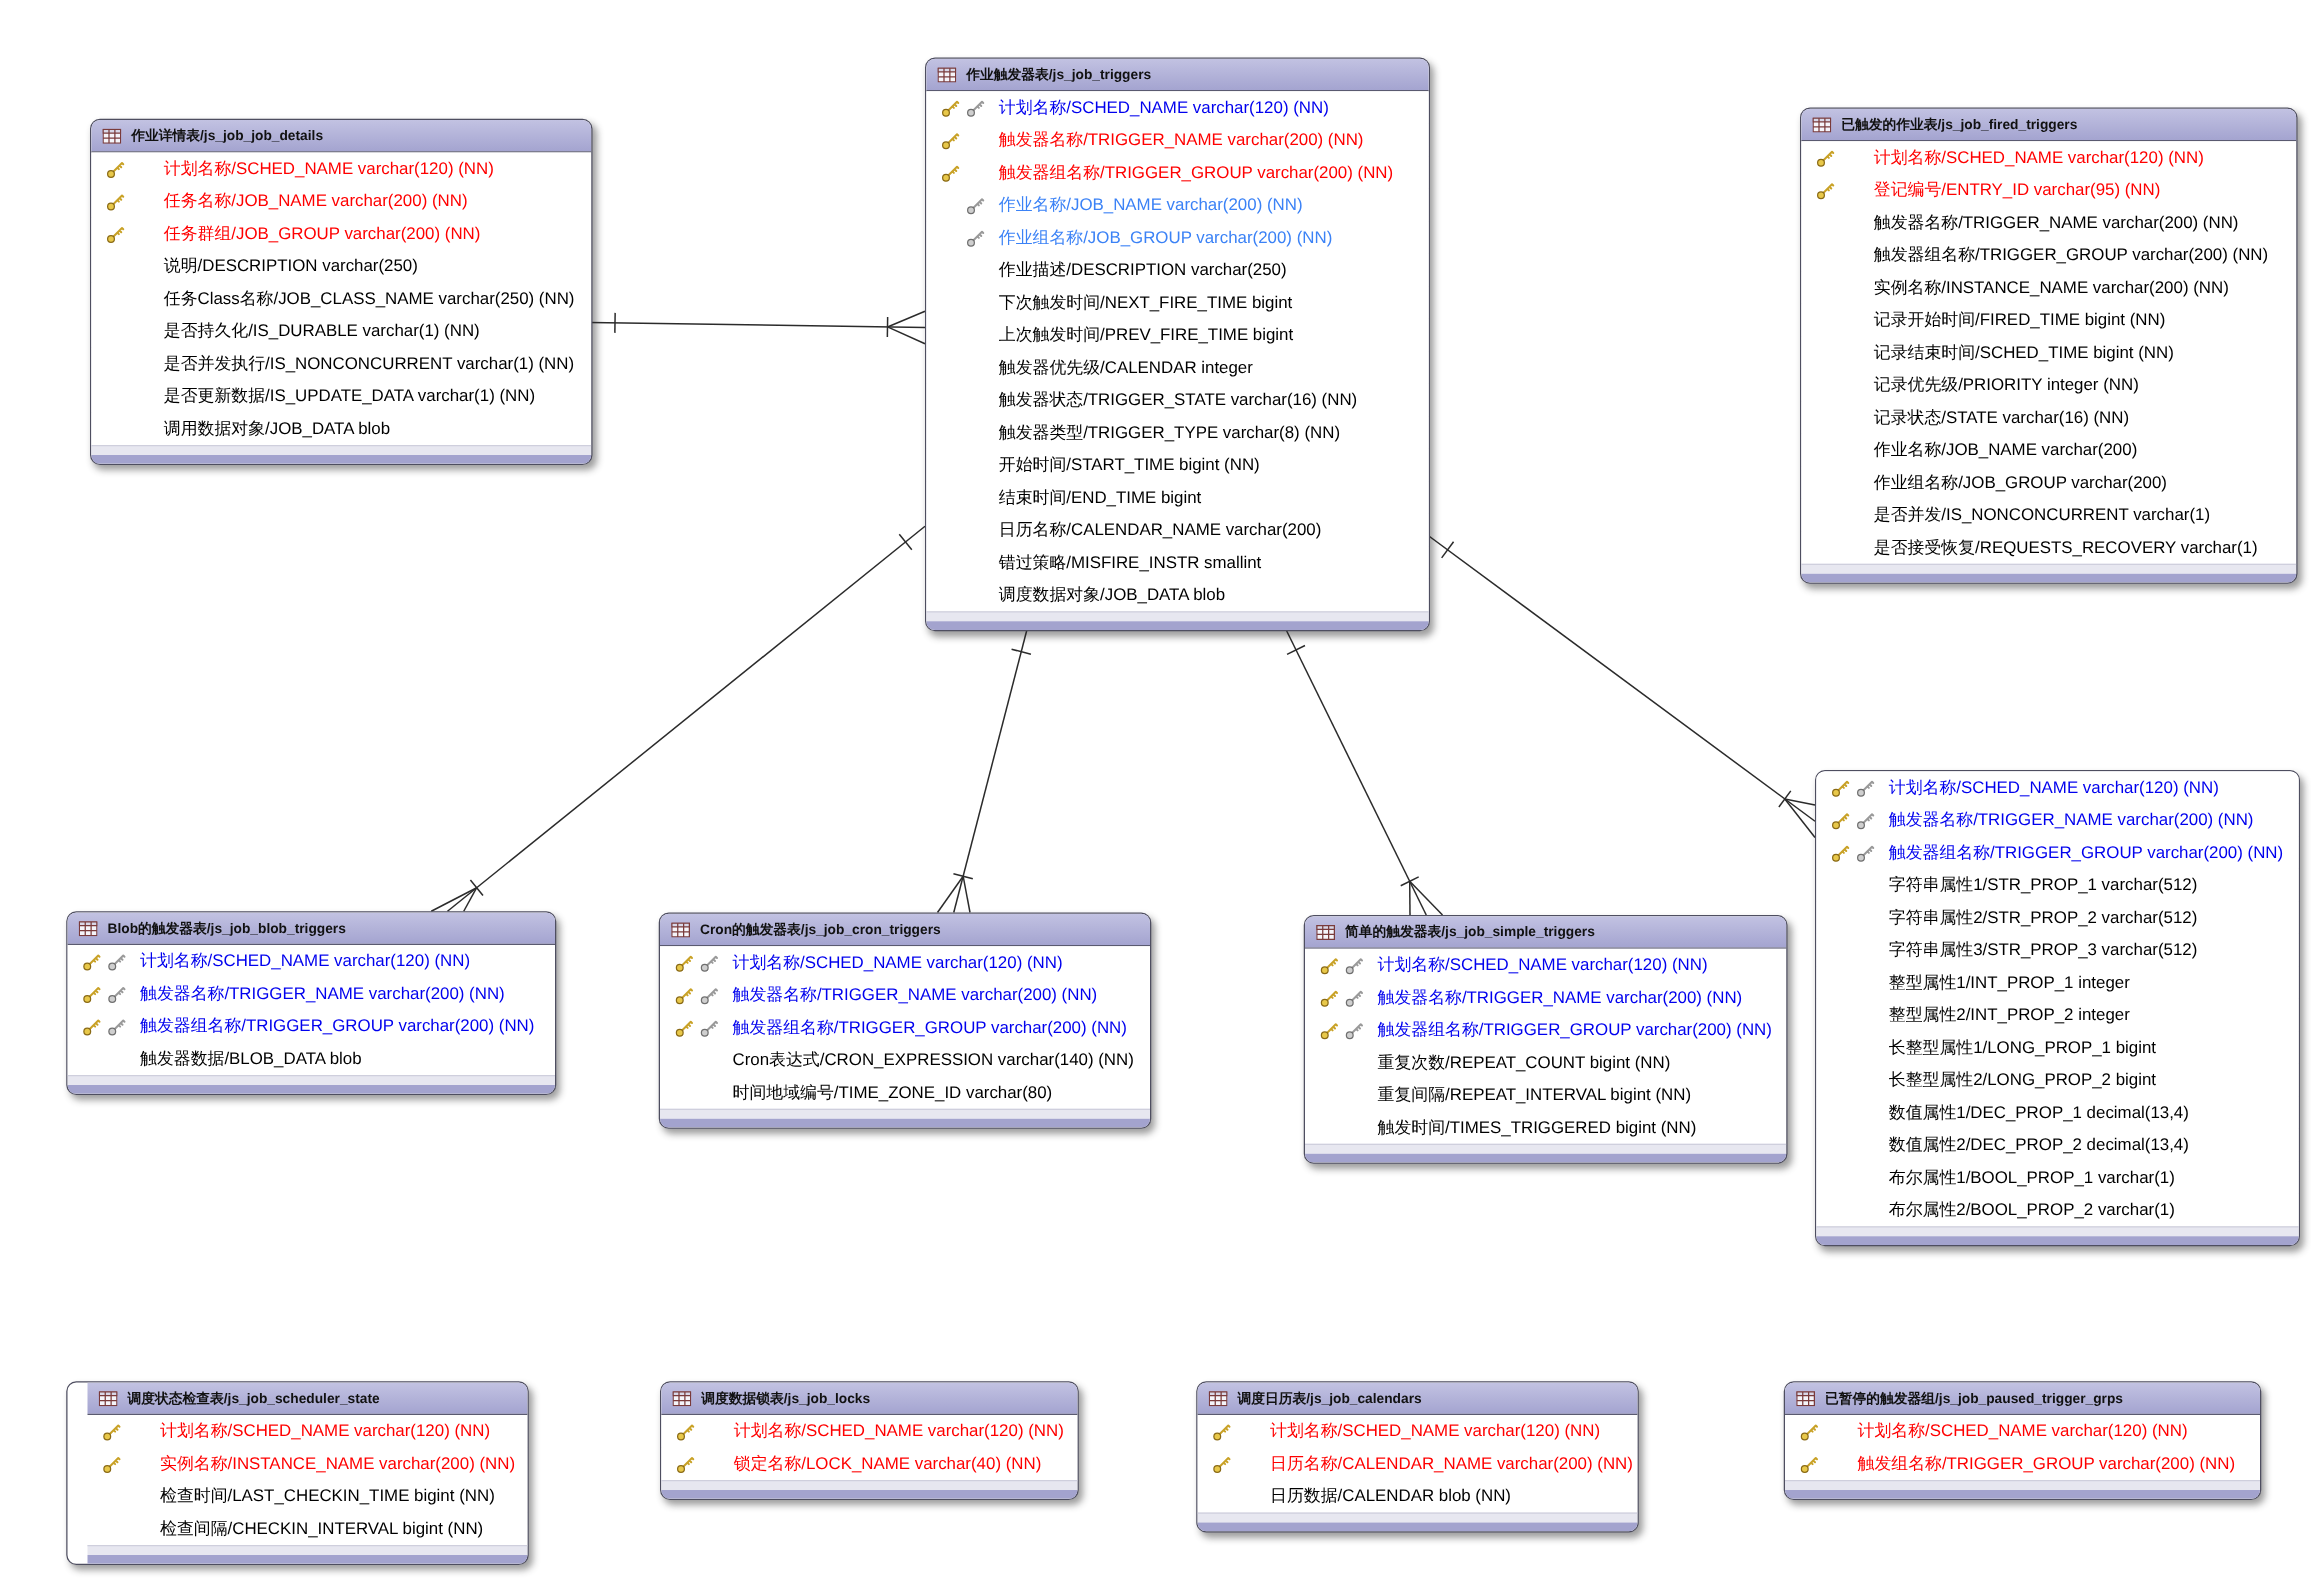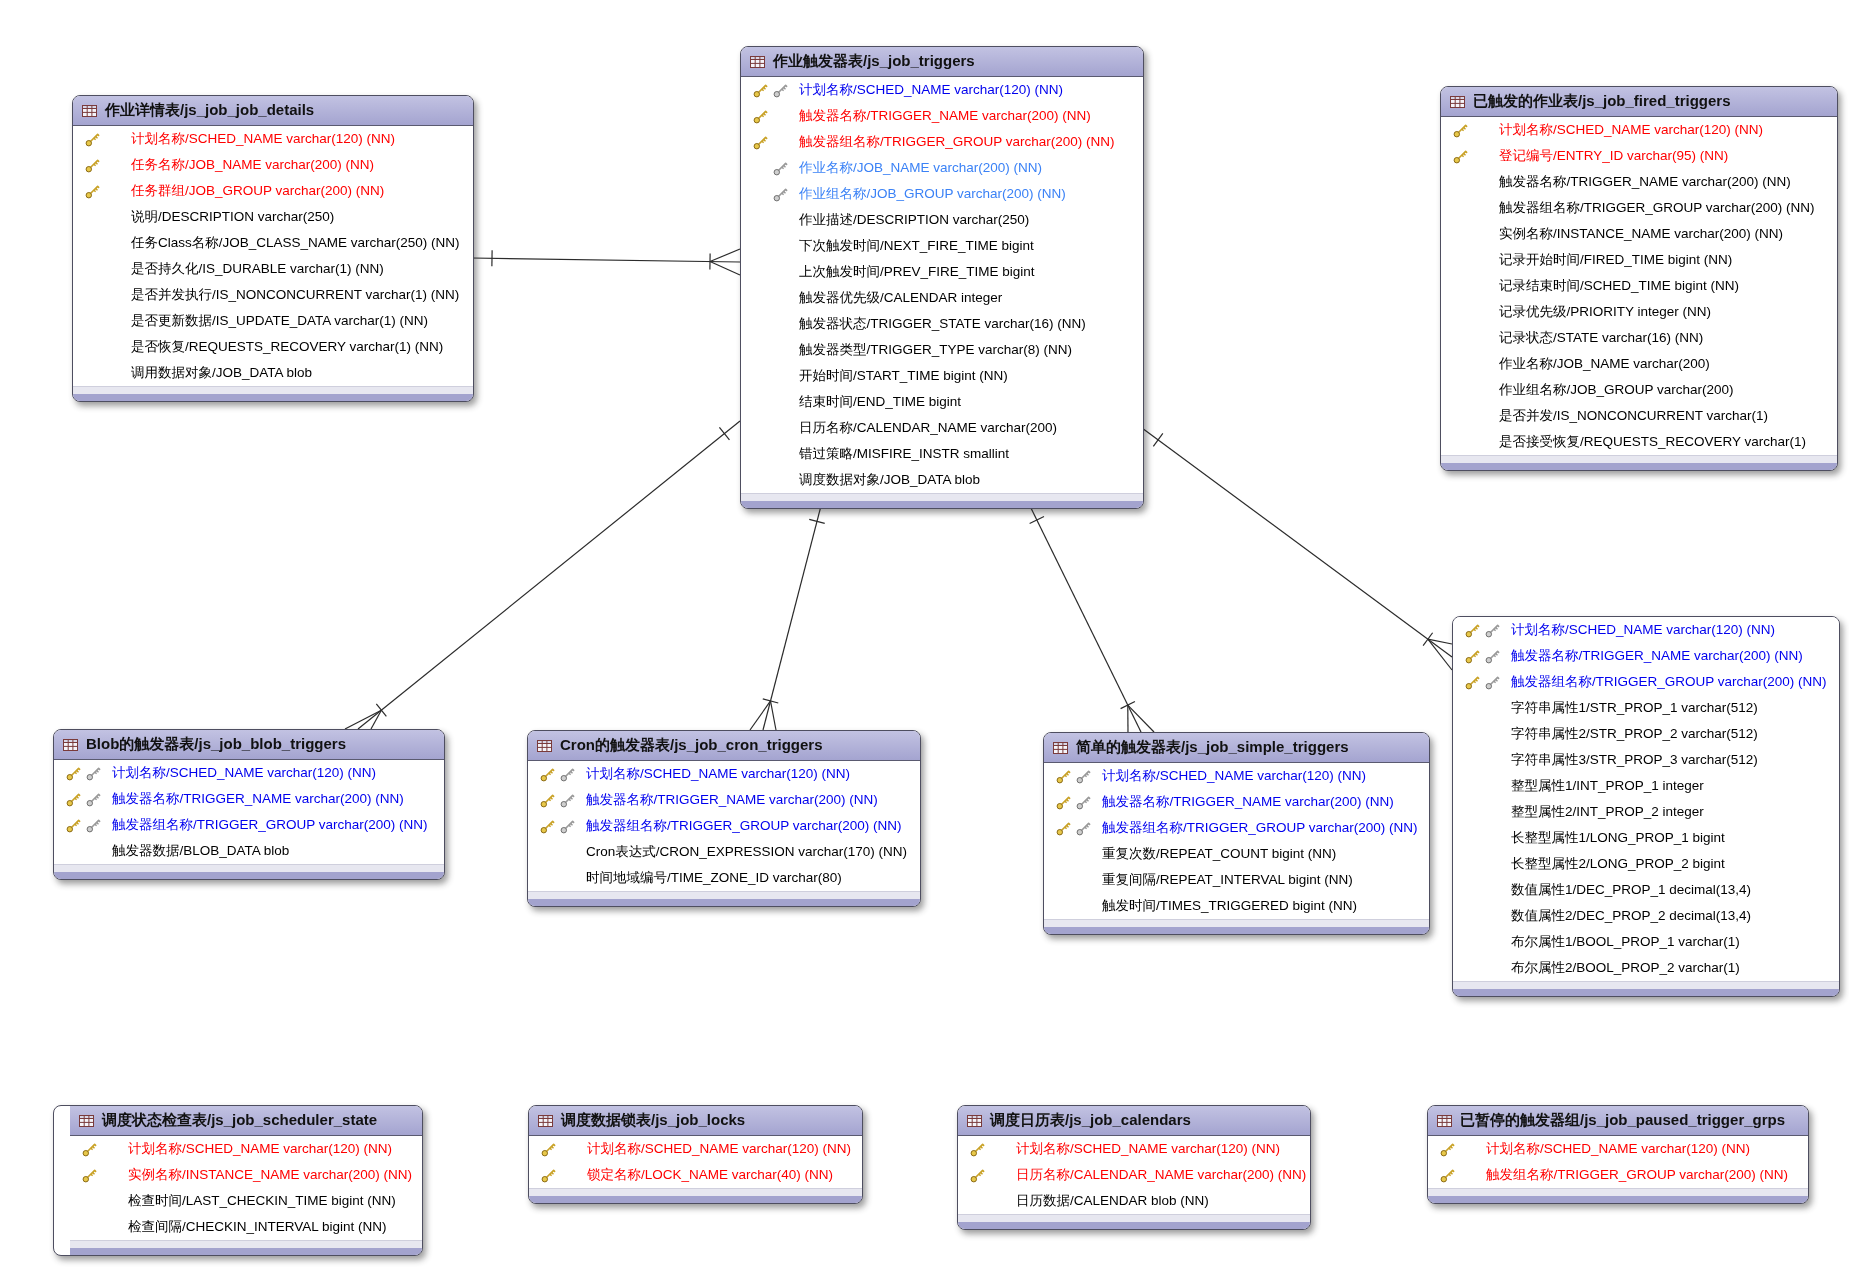--- a/index.html
+++ b/index.html
@@ -15,21 +15,21 @@
     border:1.5px solid #4e4e60;
     border-radius:8px;
     box-shadow:3px 4px 6px rgba(40,40,40,.45);
     overflow:hidden;
   }
   .tbl-header{
     display:flex;align-items:center;gap:8px;
     background:linear-gradient(#c2c2e2,#a4a4d0);
     border-bottom:1px solid #5a5a70;
     padding:5px 9px;
-    font-size:15px;font-weight:600;color:#111;
+    font-size:11px;font-weight:600;color:#111;
     white-space:nowrap;
   }
   .tbl-icon{display:inline-flex;flex:0 0 auto;}
   .row{
     display:flex;align-items:center;height:26px;
     padding-left:12px;white-space:nowrap;background:#fff;
   }
   .kslot{width:20px;flex:0 0 20px;display:inline-flex;align-items:center;}
   .ftext{font-size:13.5px;margin-left:6px;color:#000;}
   .c-pk{color:#ff0000;}
@@ -135,25 +135,20 @@
             <span class="ftext">是否并发执行/IS_NONCONCURRENT varchar(1) (NN)</span>
           </div>
           <div class="row">
             <span class="kslot"></span>
             <span class="kslot"></span>
             <span class="ftext">是否更新数据/IS_UPDATE_DATA varchar(1) (NN)</span>
           </div>
           <div class="row">
             <span class="kslot"></span>
             <span class="kslot"></span>
-            <span class="ftext">是否恢复/REQUESTS_RECOVERY varchar(1) (NN)</span>
-          </div>
-          <div class="row">
-            <span class="kslot"></span>
-            <span class="kslot"></span>
             <span class="ftext">调用数据对象/JOB_DATA blob</span>
           </div>
         </div>
         <div class="ftr-light"></div>
         <div class="ftr-bar"></div>
       </div>
       <div class="tbl" style="left: 740px; top: 46px; width: 402px;">
         <div class="tbl-header">
           <span class="tbl-icon">
             <svg width="15" height="12" viewBox="0 0 15 12">
@@ -603,21 +598,21 @@
               <svg width="15" height="15" viewBox="0 0 15 15">
                 <path d="M5.2 9.8 L12.6 2.4 M12.6 2.4 L13.6 3.4 M10.6 4.4 L12 5.8 M8.9 6.1 L10.1 7.3" stroke="#9a9a9a" stroke-width="1.6" fill="none" stroke-linecap="round"></path>
                 <circle cx="3.8" cy="11.2" r="2.7" fill="#cfcfcf" stroke="#6f6f6f" stroke-width="1"></circle>
               </svg>
             </span>
             <span class="ftext c-pkfk">触发器组名称/TRIGGER_GROUP varchar(200) (NN)</span>
           </div>
           <div class="row">
             <span class="kslot"></span>
             <span class="kslot"></span>
-            <span class="ftext">Cron表达式/CRON_EXPRESSION varchar(170) (NN)</span>
+            <span class="ftext">Cron表达式/CRON_EXPRESSION varchar(140) (NN)</span>
           </div>
           <div class="row">
             <span class="kslot"></span>
             <span class="kslot"></span>
             <span class="ftext">时间地域编号/TIME_ZONE_ID varchar(80)</span>
           </div>
         </div>
         <div class="ftr-light"></div>
         <div class="ftr-bar"></div>
       </div>

